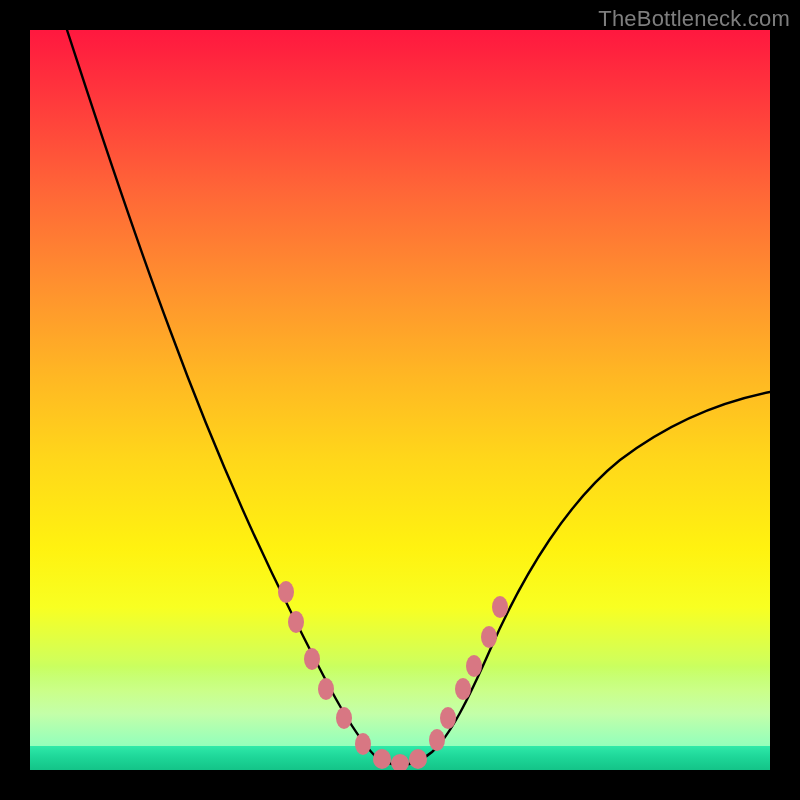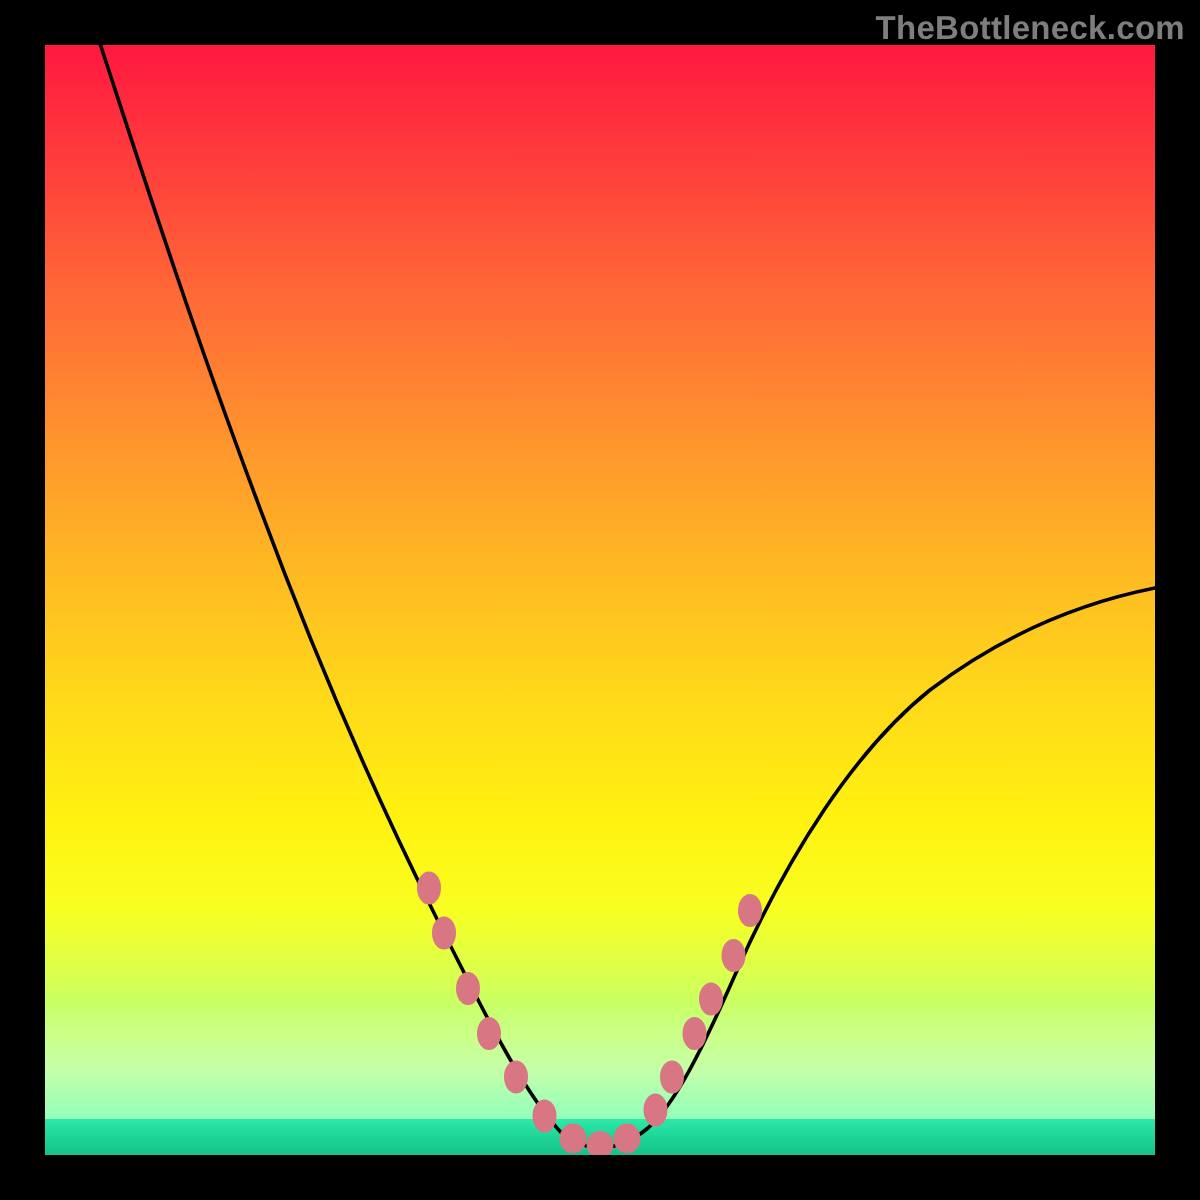--- a/index.html
+++ b/index.html
@@ -73,21 +73,21 @@
     left: 0;
     top: 0;
     width: 740px;
     height: 740px;
   }
   .watermark {
     position: absolute;
     top: 6px;
     right: 10px;
     font-size: 22px;
-    font-weight: 700;
+    font-weight: 400;
     color: #7e7e7e;
     letter-spacing: 0.2px;
     text-align: right;
   }
 </style>
 </head>
 <body>
 
 <div class="frame">
 

